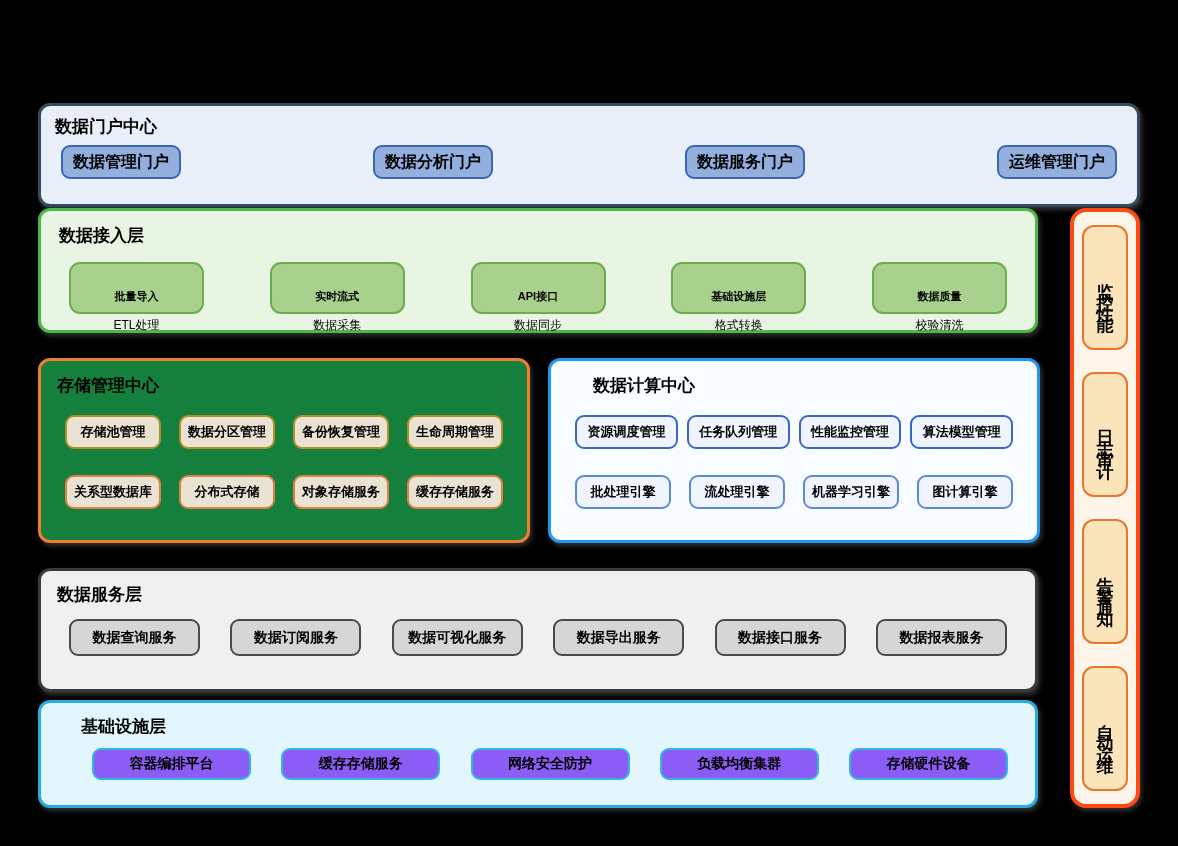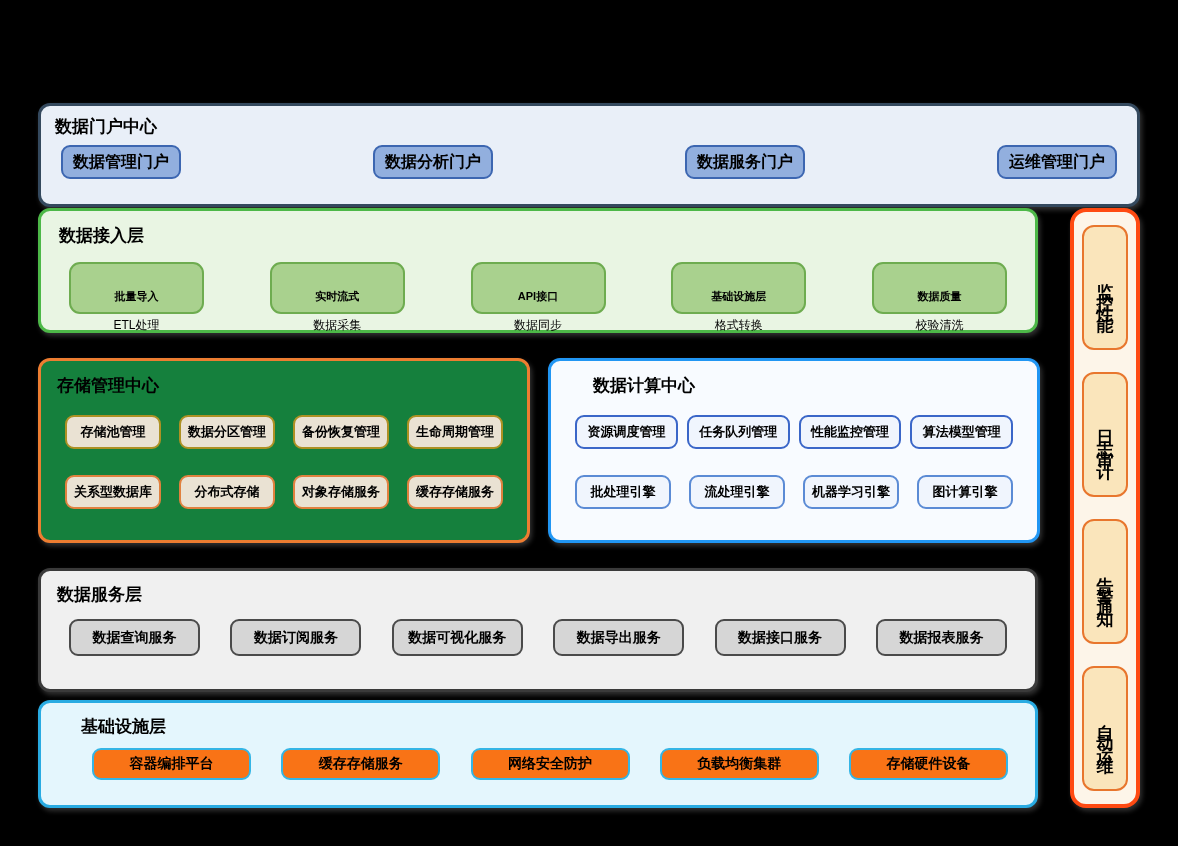--- a/index.html
+++ b/index.html
@@ -59,21 +59,21 @@
   .service-row { display: flex; justify-content: space-between; padding: 0 28px; margin-top: 13px; }
   .service-btn { width: 131px; height: 37px; background: #D6D6D6; border: 2px solid #4A4A4A;
                  border-radius: 9px; font-size: 14px; font-weight: bold; color: #000;
                  font-family: inherit; cursor: pointer; }
 
   
   .infra { left: 38px; top: 700px; width: 1000px; height: 108px;
            background: #E4F6FD; border: 3px solid #29ABE2; padding-left: 24px; }
   .infra .section-title { padding: 12px 0 0 16px; }
   .infra-row { display: flex; justify-content: space-between; padding: 0 27px; margin-top: 10px; }
-  .infra-btn { width: 159px; height: 32px; background: #f97316; border: 2px solid #35B5E5;
+  .infra-btn { width: 159px; height: 32px; background: #8b5cf6; border: 2px solid #35B5E5;
                border-radius: 9px; font-size: 14px; font-weight: bold; color: #000;
                font-family: inherit; cursor: pointer; }
 
   
   .sidebar { left: 1070px; top: 208px; width: 70px; height: 600px;
              background: #FDF5E9; border: 4px solid #FF4A12; border-radius: 16px;
              display: flex; flex-direction: column; align-items: center;
              justify-content: space-between; padding: 13px 0; }
   .sidebar-item { width: 46px; height: 125px; background: #FAE5BB; border: 2px solid #E8762D;
                   border-radius: 12px; display: flex; align-items: center; justify-content: center;

